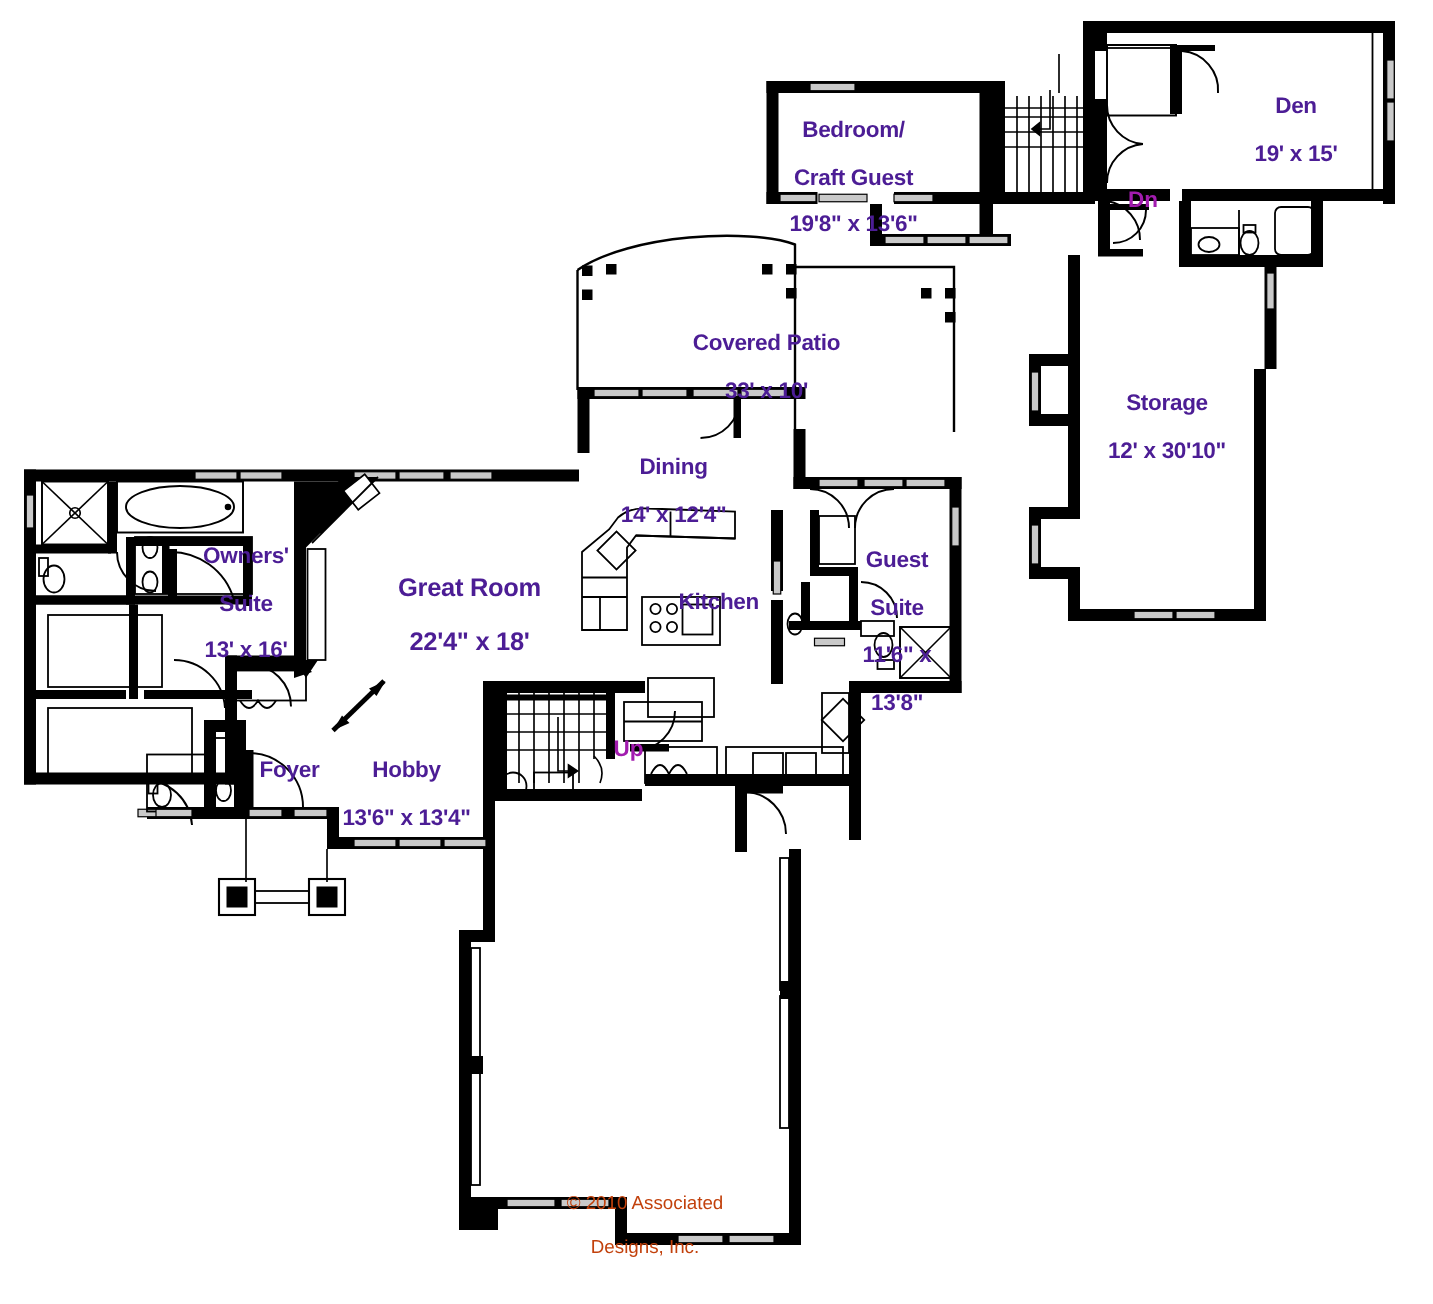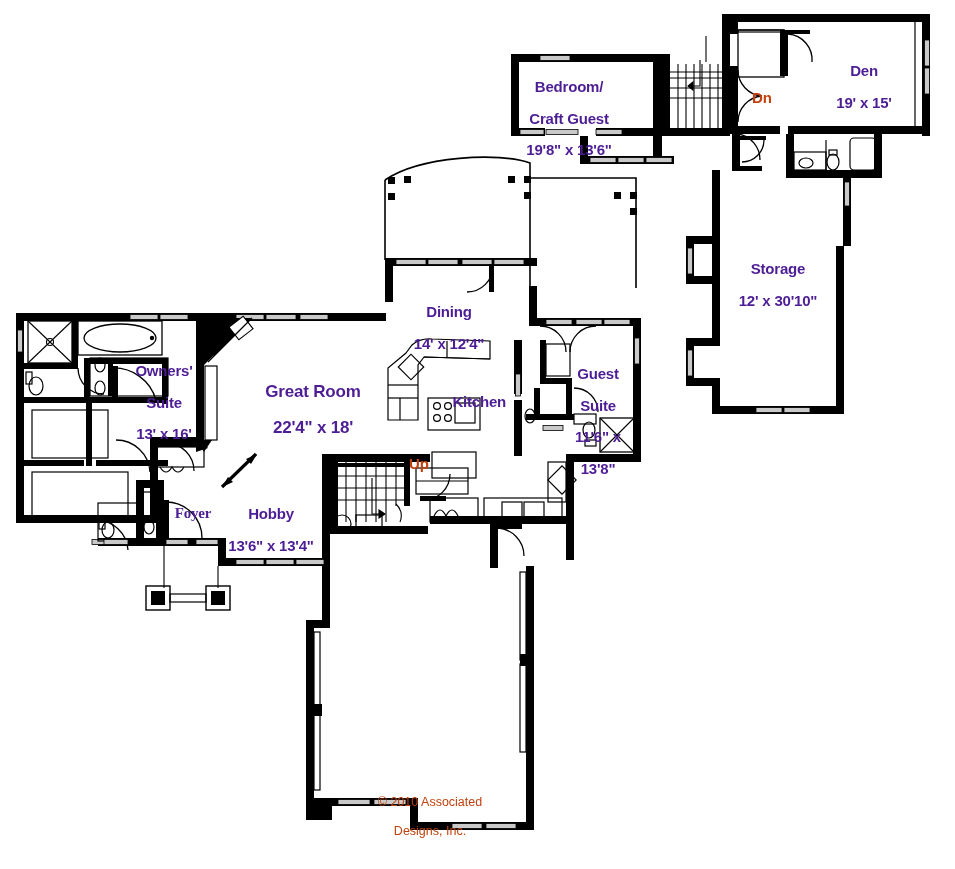--- a/index.html
+++ b/index.html
@@ -41,24 +41,25 @@
   .room-label .rl-name {
     display: block;
     font-weight: bold;
   }
   .room-label .rl-dim {
     display: block;
     font-weight: bold;
   }
   .small-label {
     position: absolute;
-    color: #c2410c;
+    color: #a21caf;
     font-family: "Liberation Sans", sans-serif;
     font-weight: bold;
     line-height: 1.05;
+    margin-top: 36px;
   }
   .copyright {
     position: absolute;
     text-align: center;
     color: #c2410c;
     font-family: "Liberation Sans", sans-serif;
     font-weight: normal;
     line-height: 1.18;
     white-space: pre-line;
   }
@@ -526,20 +527,24 @@
   <div class="room-label" style="left:794px; top:47px; width:140px; font-size:15px;">
     <span class="rl-name">Den</span>
     <span class="rl-dim">19' x 15'</span>
   </div>
 
   <div class="room-label" style="left:706px; top:245px; width:144px; font-size:15px;">
     <span class="rl-name">Storage</span>
     <span class="rl-dim">12' x 30'10"</span>
   </div>
 
+  <div class="room-label" style="left:421px; top:205px; width:180px; font-size:15px;">
+    <span class="rl-name">Covered Patio</span>
+    <span class="rl-dim">33' x 10'</span>
+  </div>
 
   <div class="room-label" style="left:379px; top:288px; width:140px; font-size:15px;">
     <span class="rl-name">Dining</span>
     <span class="rl-dim">14' x 12'4"</span>
   </div>
 
   <div class="room-label" style="left:104px; top:347px; width:120px; font-size:15px;">
     <span class="rl-name">Owners'</span>
     <span class="rl-name">Suite</span>
     <span class="rl-dim">13' x 16'</span>
@@ -554,21 +559,21 @@
     <span class="rl-name">Kitchen</span>
   </div>
 
   <div class="room-label" style="left:552px; top:350px; width:92px; font-size:15px;">
     <span class="rl-name">Guest</span>
     <span class="rl-name">Suite</span>
     <span class="rl-dim">11'6" x</span>
     <span class="rl-dim">13'8"</span>
   </div>
 
-  <div class="room-label" style="left:155px; top:490px; width:76px; font-size:15px;font-family:Liberation Serif, serif;">
+  <div class="room-label" style="left:155px; top:490px; width:76px; font-size:15px;">
     <span class="rl-name">Foyer</span>
   </div>
 
   <div class="room-label" style="left:205px; top:490px; width:132px; font-size:15px;">
     <span class="rl-name">Hobby</span>
     <span class="rl-dim">13'6" x 13'4"</span>
   </div>
 
 
   <div class="small-label" style="left:752px; top:90px; font-size:15px;">Dn</div>

